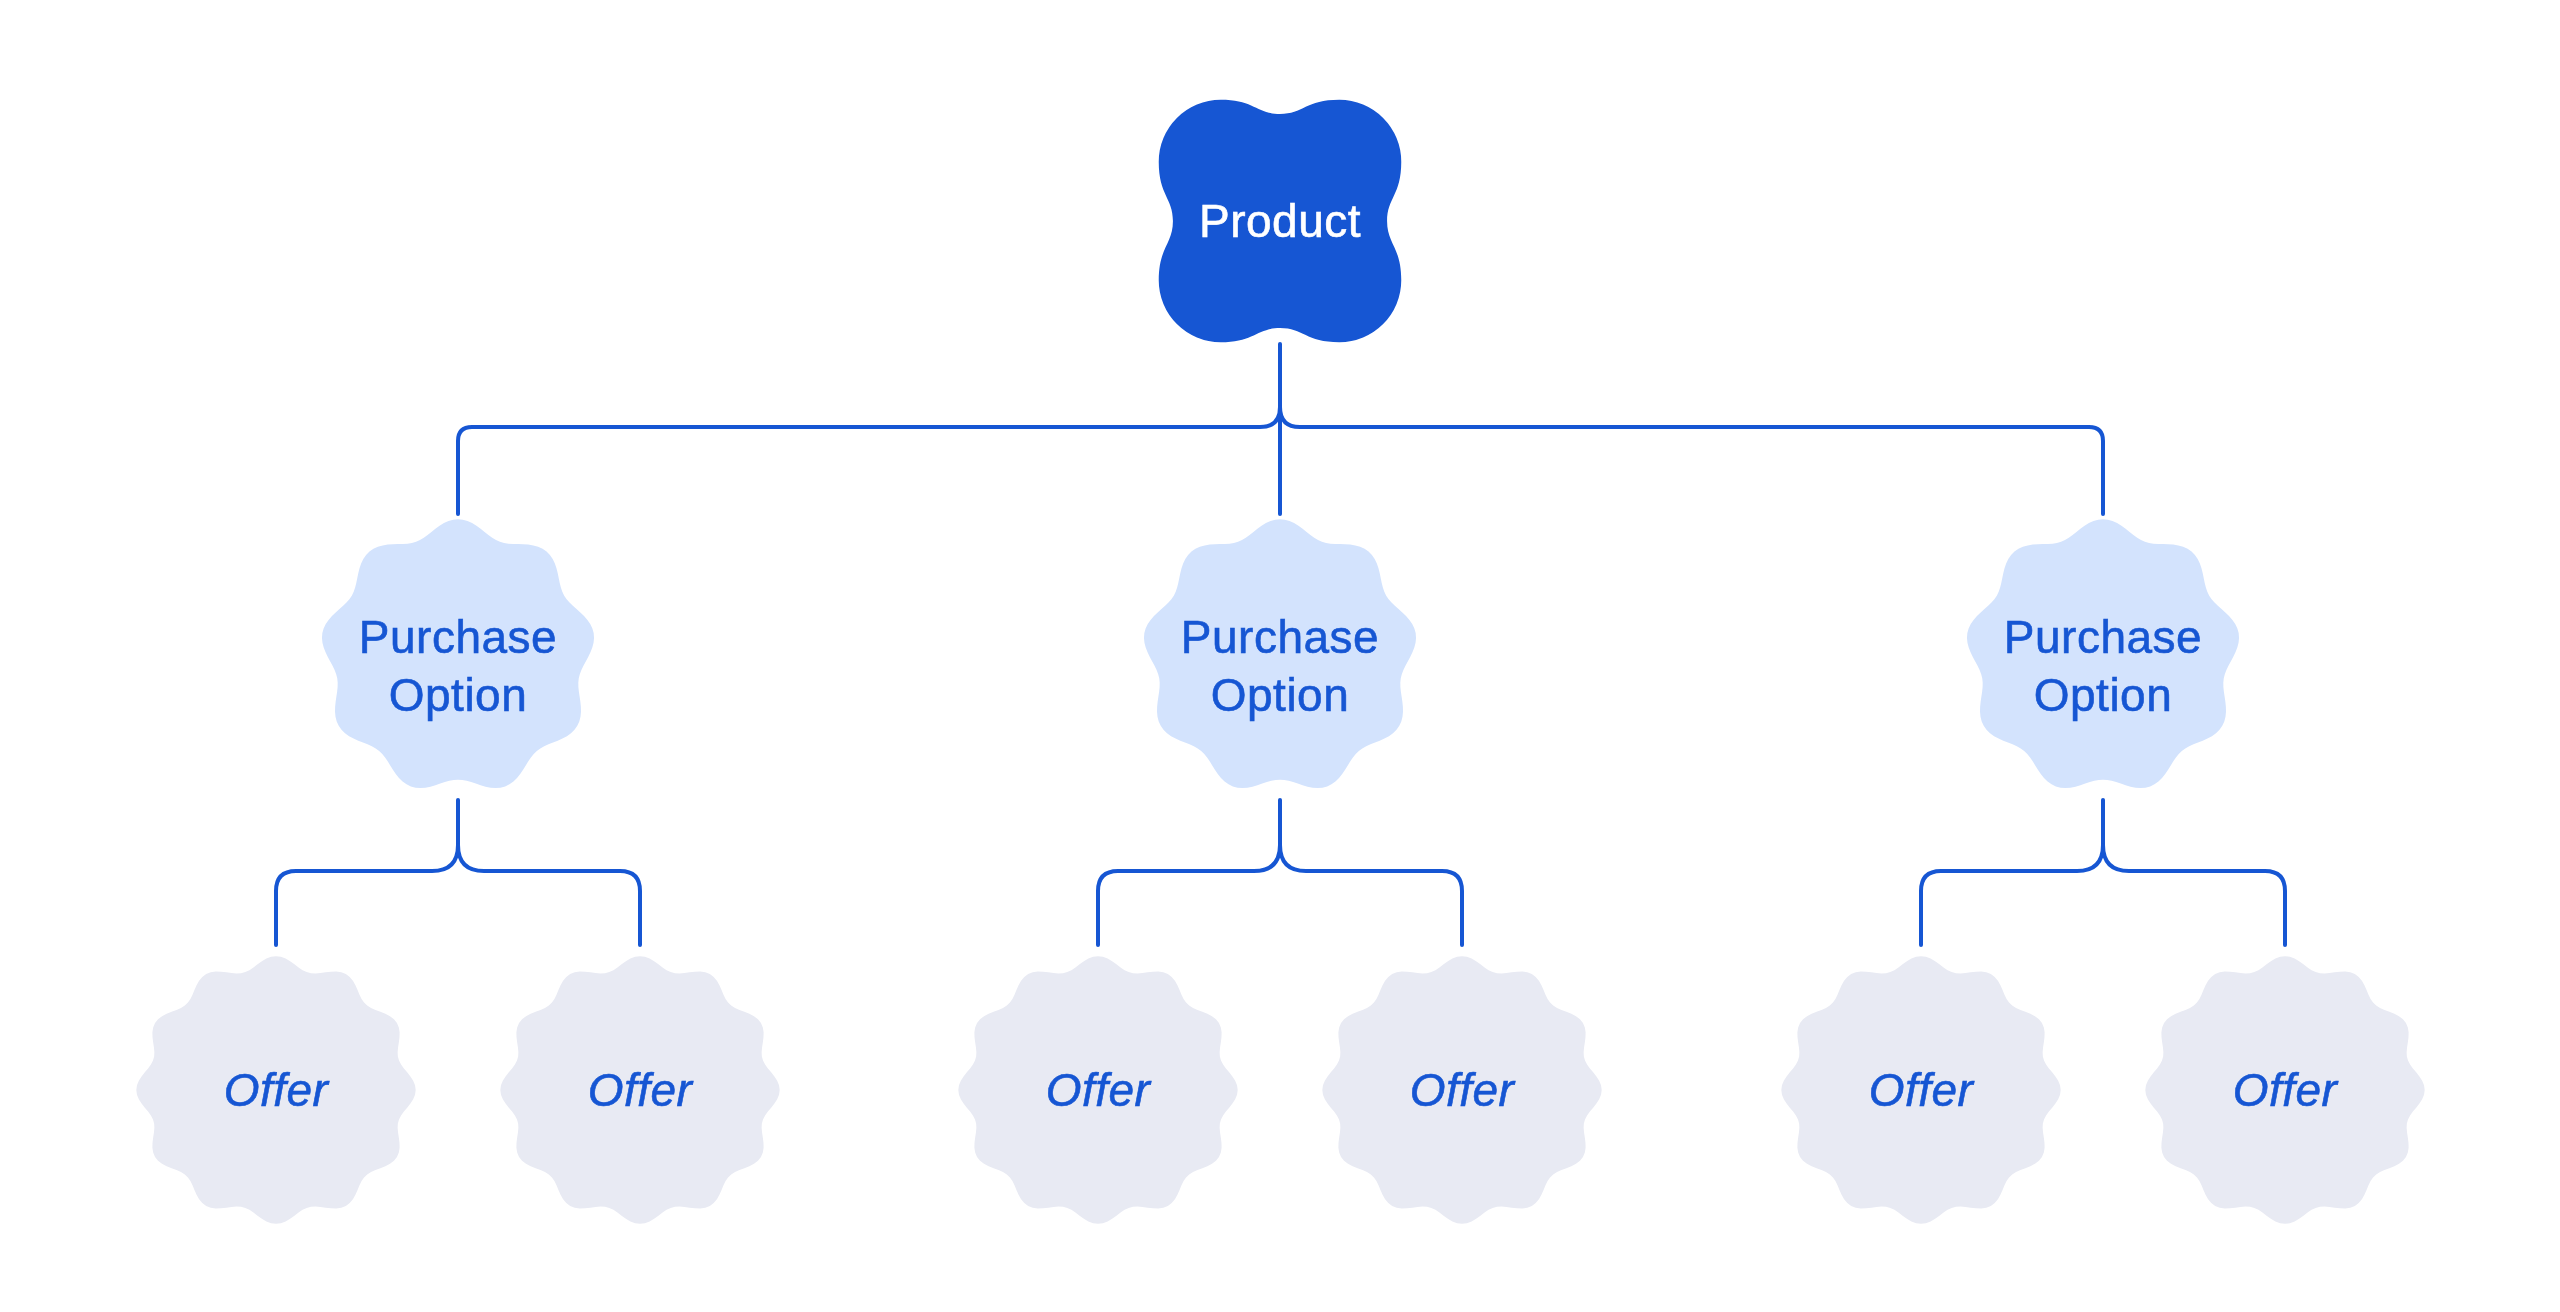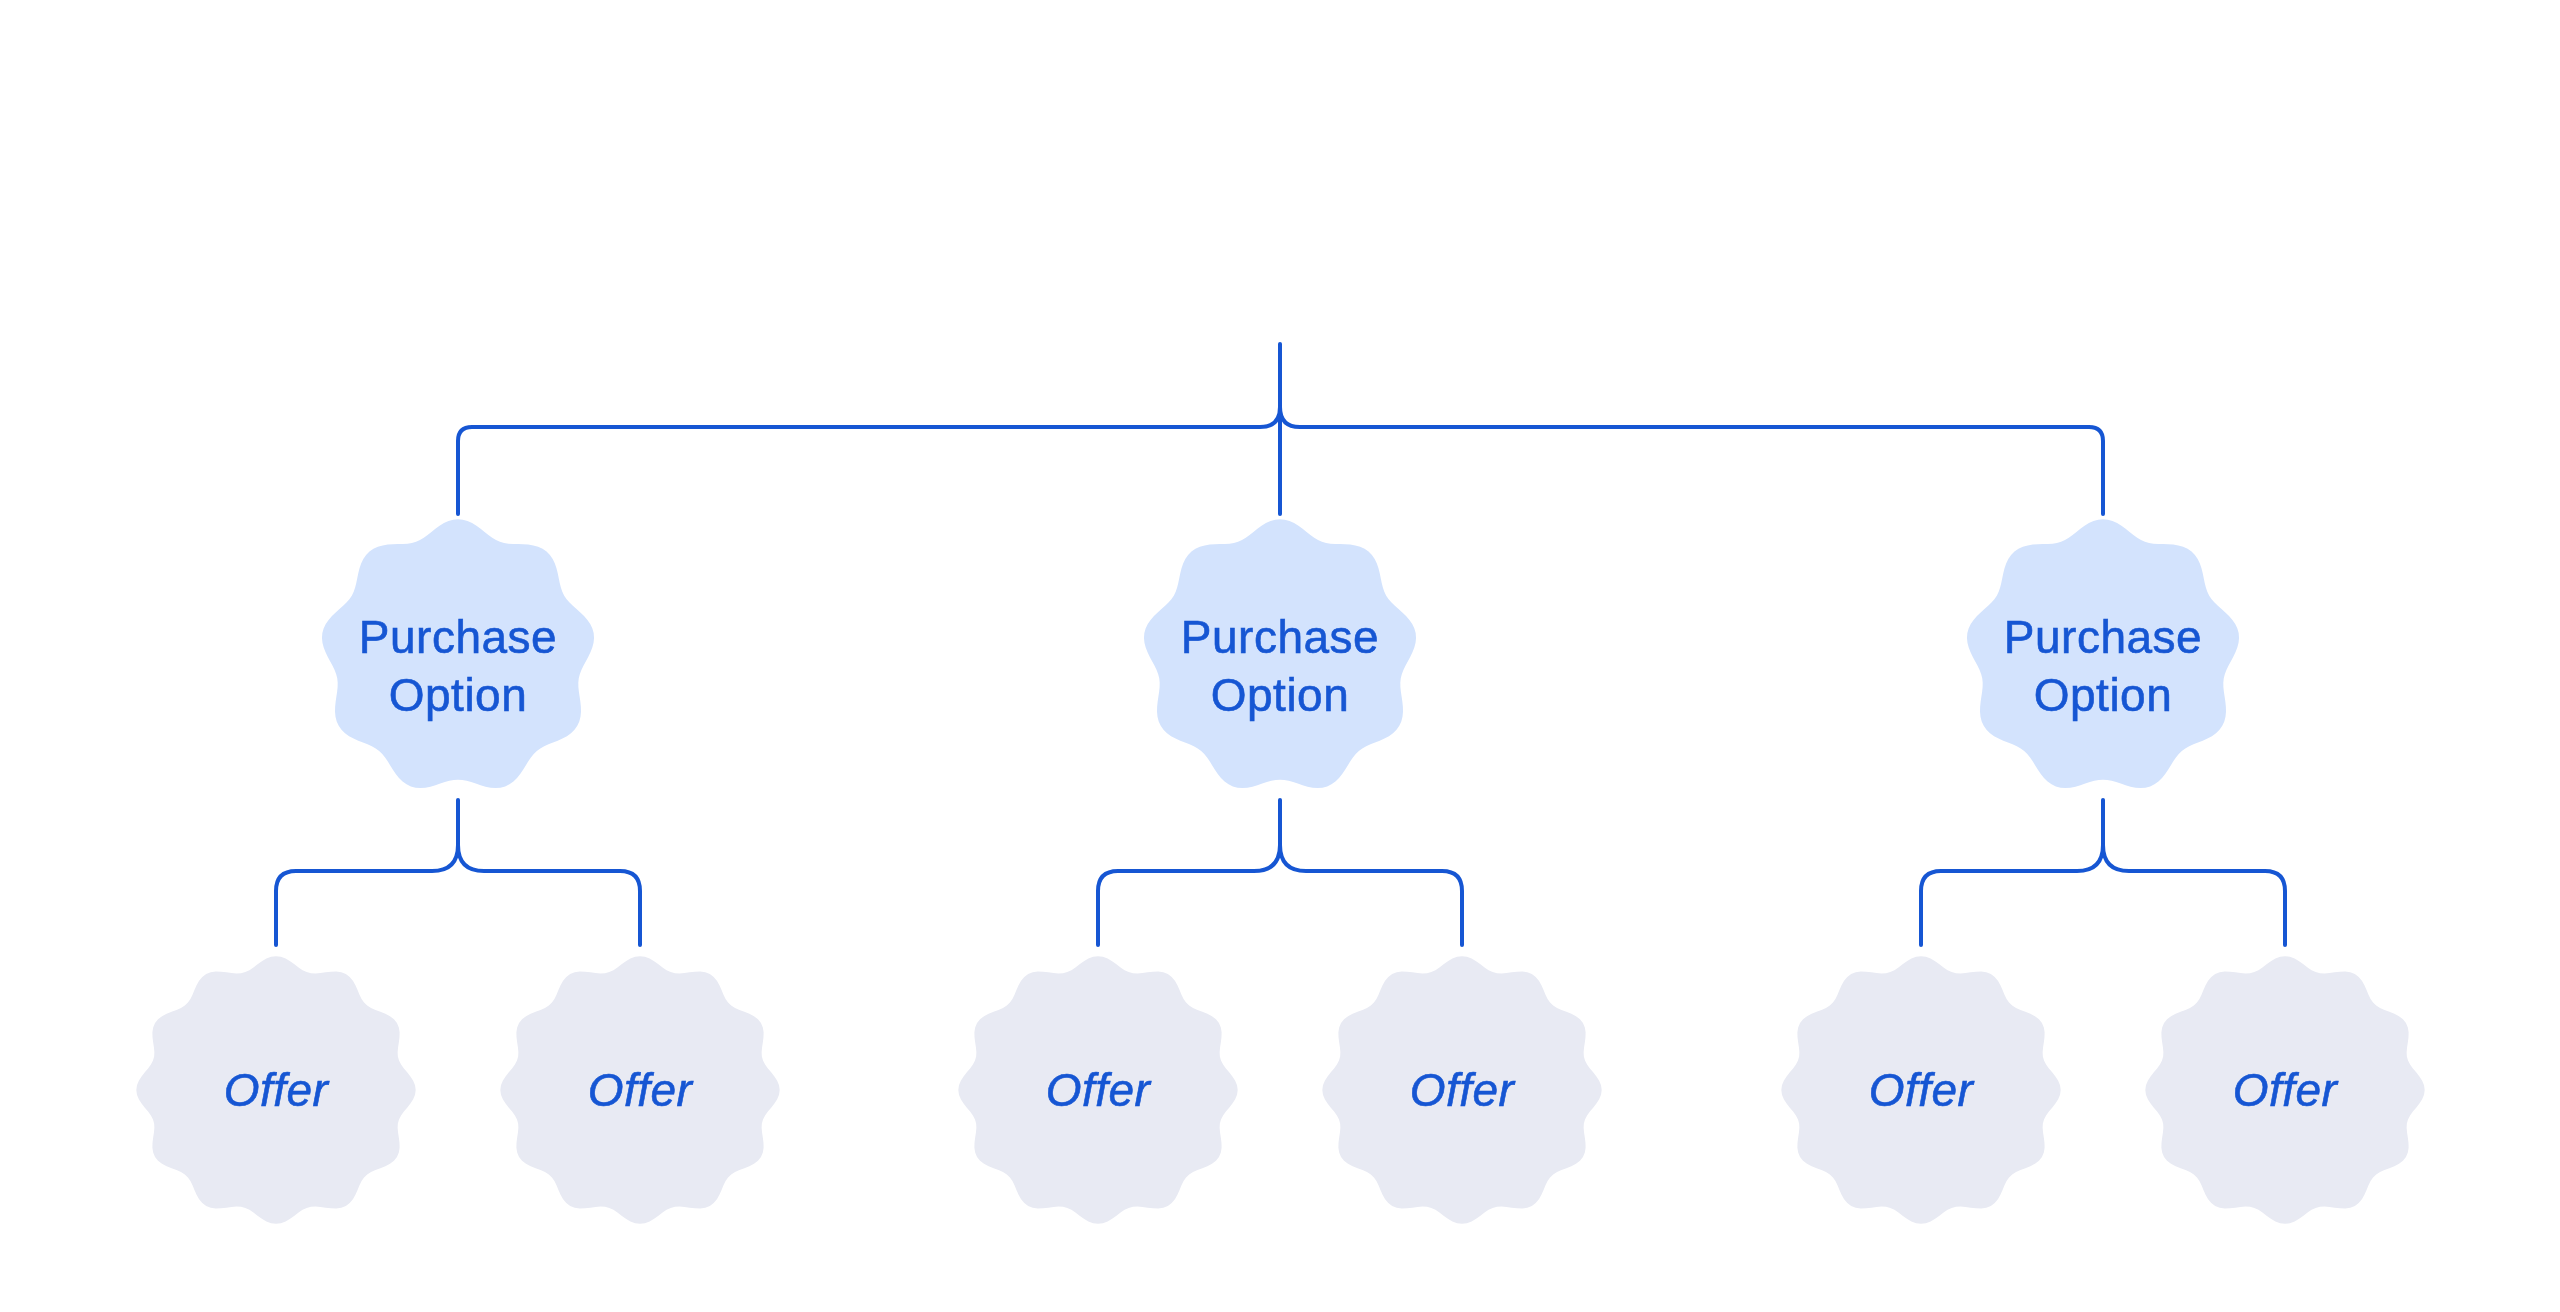--- a/index.html
+++ b/index.html
@@ -74,20 +74,26 @@
       <path d="M458 845 Q458 871 432 871 L296 871 Q276 871 276 891 L276 945"></path>
       <path d="M458 845 Q458 871 484 871 L620 871 Q640 871 640 891 L640 945"></path>
       <path d="M1280 800 L1280 845"></path>
       <path d="M1280 845 Q1280 871 1254 871 L1118 871 Q1098 871 1098 891 L1098 945"></path>
       <path d="M1280 845 Q1280 871 1306 871 L1442 871 Q1462 871 1462 891 L1462 945"></path>
       <path d="M2103 800 L2103 845"></path>
       <path d="M2103 845 Q2103 871 2077 871 L1941 871 Q1921 871 1921 891 L1921 945"></path>
       <path d="M2103 845 Q2103 871 2129 871 L2265 871 Q2285 871 2285 891 L2285 945"></path>
     </svg>
 
+  <div class="node product-node">
+    <svg class="blob" viewBox="0 0 200 200" preserveAspectRatio="none">
+      <path d="M54 6C80 6 82 17 100 17 C118 17 120 6 146 6A48 48 0 0 1 194 54C194 80 183 82 183 100 C183 118 194 120 194 146A48 48 0 0 1 146 194C120 194 118 183 100 183 C82 183 80 194 54 194A48 48 0 0 1 6 146C6 120 17 118 17 100 C17 82 6 80 6 54A48 48 0 0 1 54 6 Z"></path>
+    </svg>
+    <div class="label">Product</div>
+  </div>
 
   <div class="node po-node" style="left:316px">
     <svg class="blob" viewBox="0 0 200 200" preserveAspectRatio="none">
       <path d="M191.68 100.00L189.98 103.14L188.34 106.18L186.90 109.13L185.78 112.06L185.05 115.00L184.73 118.01L184.78 121.14L185.13 124.41L185.63 127.82L186.15 131.36L186.53 134.96L186.61 138.56L186.27 142.08L185.42 145.42L184.00 148.50L182.04 151.26L179.57 153.67L176.70 155.73L173.54 157.46L170.23 158.93L166.91 160.25L163.70 161.52L160.70 162.86L157.96 164.37L155.51 166.16L153.33 168.26L151.36 170.69L149.52 173.42L147.71 176.36L145.84 179.40L143.81 182.40L141.56 185.21L139.04 187.69L136.24 189.70L133.18 191.15L129.89 192.00L126.46 192.27L122.94 191.99L119.40 191.29L115.92 190.29L112.53 189.16L109.26 188.07L106.10 187.17L103.02 186.57L100.00 186.36L96.98 186.57L93.90 187.17L90.74 188.07L87.47 189.16L84.08 190.29L80.60 191.29L77.06 191.99L73.54 192.27L70.11 192.00L66.82 191.15L63.76 189.70L60.96 187.69L58.44 185.21L56.19 182.40L54.16 179.40L52.29 176.36L50.48 173.42L48.64 170.69L46.67 168.26L44.49 166.16L42.04 164.37L39.30 162.86L36.30 161.52L33.09 160.25L29.77 158.93L26.46 157.46L23.30 155.73L20.43 153.67L17.96 151.26L16.00 148.50L14.58 145.42L13.73 142.08L13.39 138.56L13.47 134.96L13.85 131.36L14.37 127.82L14.87 124.41L15.22 121.14L15.27 118.01L14.95 115.00L14.22 112.06L13.10 109.13L11.66 106.18L10.02 103.14L8.32 100.00L6.73 96.74L5.42 93.39L4.54 89.97L4.20 86.54L4.47 83.16L5.37 79.89L6.87 76.78L8.86 73.87L11.24 71.16L13.85 68.64L16.52 66.27L19.10 63.98L21.46 61.69L23.51 59.33L25.21 56.82L26.54 54.10L27.56 51.14L28.36 47.95L29.05 44.57L29.77 41.07L30.65 37.55L31.80 34.14L33.32 30.95L35.27 28.11L37.65 25.69L40.44 23.77L43.58 22.35L46.98 21.40L50.54 20.86L54.16 20.60L57.73 20.50L61.18 20.41L64.46 20.17L67.55 19.68L70.46 18.84L73.23 17.61L75.91 16.00L78.58 14.07L81.28 11.93L84.08 9.71L87.01 7.58L90.09 5.71L93.30 4.25L96.62 3.32L100.00 3.00L103.38 3.32L106.70 4.25L109.91 5.71L112.99 7.58L115.92 9.71L118.72 11.93L121.42 14.07L124.09 16.00L126.77 17.61L129.54 18.84L132.45 19.68L135.54 20.17L138.82 20.41L142.27 20.50L145.84 20.60L149.46 20.86L153.02 21.40L156.42 22.35L159.56 23.77L162.35 25.69L164.73 28.11L166.68 30.95L168.20 34.14L169.35 37.55L170.23 41.07L170.95 44.57L171.64 47.95L172.44 51.14L173.46 54.10L174.79 56.82L176.49 59.33L178.54 61.69L180.90 63.98L183.48 66.27L186.15 68.64L188.76 71.16L191.14 73.87L193.13 76.78L194.63 79.89L195.53 83.16L195.80 86.54L195.46 89.97L194.58 93.39L193.27 96.74Z"></path>
     </svg>
     <div class="label">Purchase Option</div>
   </div>
 
   <div class="node po-node" style="left:1138px">
     <svg class="blob" viewBox="0 0 200 200" preserveAspectRatio="none">

